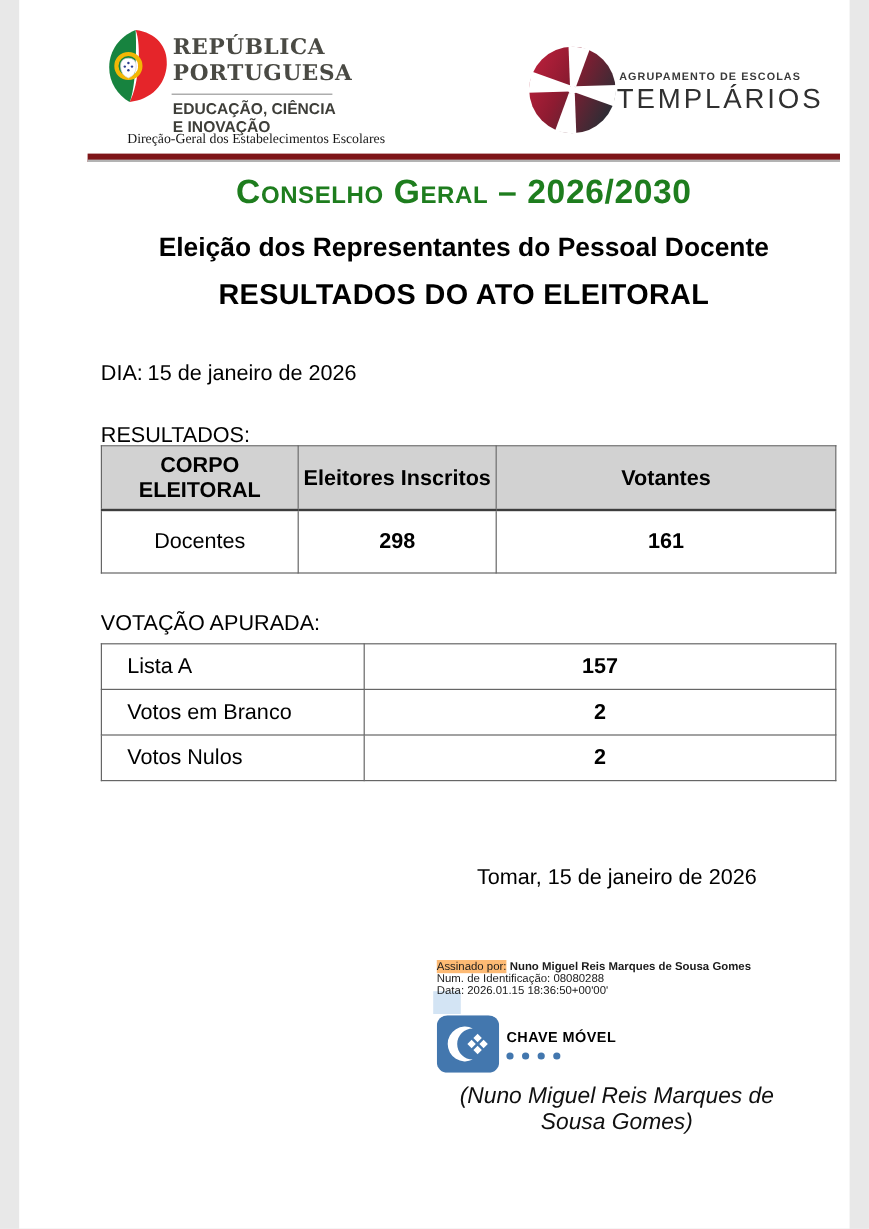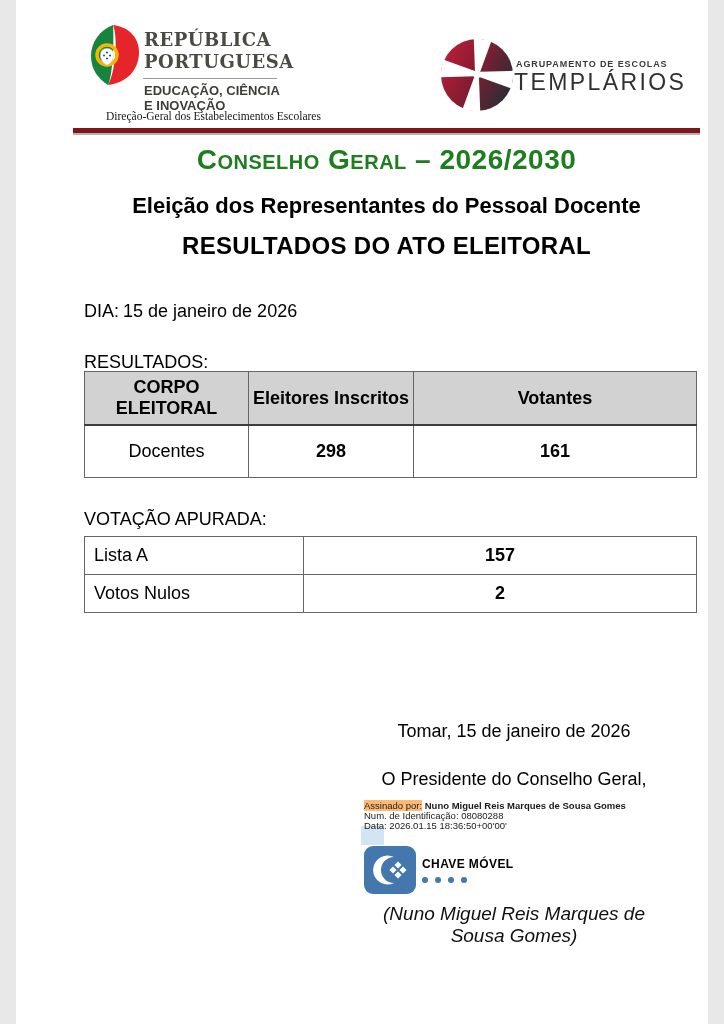--- a/index.html
+++ b/index.html
@@ -40,21 +40,21 @@
   .doc-table{position:absolute;left:68px;}
   .doc-table th,.doc-table td{border:1px solid #666;font-size:18px;overflow:hidden;}
   .doc-table th{background:#D2D2D2;font-weight:bold;text-align:center;
     border-bottom:2px solid #3d3d3d;}
   .t1{top:371px;width:612px;}
   .t1 th{height:50px;}
   .t1 td{height:49px;text-align:center;}
   .t2{top:536px;width:612px;}
   .t2 th{height:32px;}
   .t2 td{height:35px;}
-  .t2 td.row-label{text-align:left;padding-left:9px;}
+  .t2 td.row-label{text-align:left;padding-left:21px;}
   .t2 td.row-value{text-align:center;}
   .num{font-weight:bold;}
 
   
   .closing-block{left:340px;width:316px;text-align:center;font-size:18px;}
   .sig-block{left:348px;top:801px;font-size:9.5px;line-height:9.9px;
     color:#1a1a1a;z-index:2;}
   .sig-highlight{background:#fdba74;}
   .sig-name{font-weight:bold;}
   .sig-ghost{left:345px;top:826px;width:23px;height:19px;background:#BCD6EE;
@@ -155,28 +155,31 @@
     <colgroup>
         <col style="width:219px">
         <col style="width:393px">
       </colgroup>
     <tbody>
     <tr>
       <td class="row-label">Lista A</td>
       <td class="row-value num">157</td>
     </tr>
     <tr>
+      <td class="row-label">Votos em Branco</td>
+      <td class="row-value num">2</td>
+    </tr>
+    <tr>
       <td class="row-label">Votos Nulos</td>
       <td class="row-value num">2</td>
     </tr>
   </tbody>
     </table>
 
   <div class="abs closing-block" style="top:721px;">Tomar, 15 de janeiro de 2026</div>
-  <div class="abs closing-block" style="top:769px;">O Presidente do Conselho Geral,</div>
 
   <div class="abs sig-ghost"></div>
 
   <div class="abs sig-block">
     <div>
       <span class="sig-highlight">Assinado por:</span>
       <span class="sig-name">Nuno Miguel Reis Marques de Sousa Gomes</span>
     </div>
     <div>Num. de Identificação: 08080288</div>
     <div>Data: 2026.01.15 18:36:50+00'00'</div>

